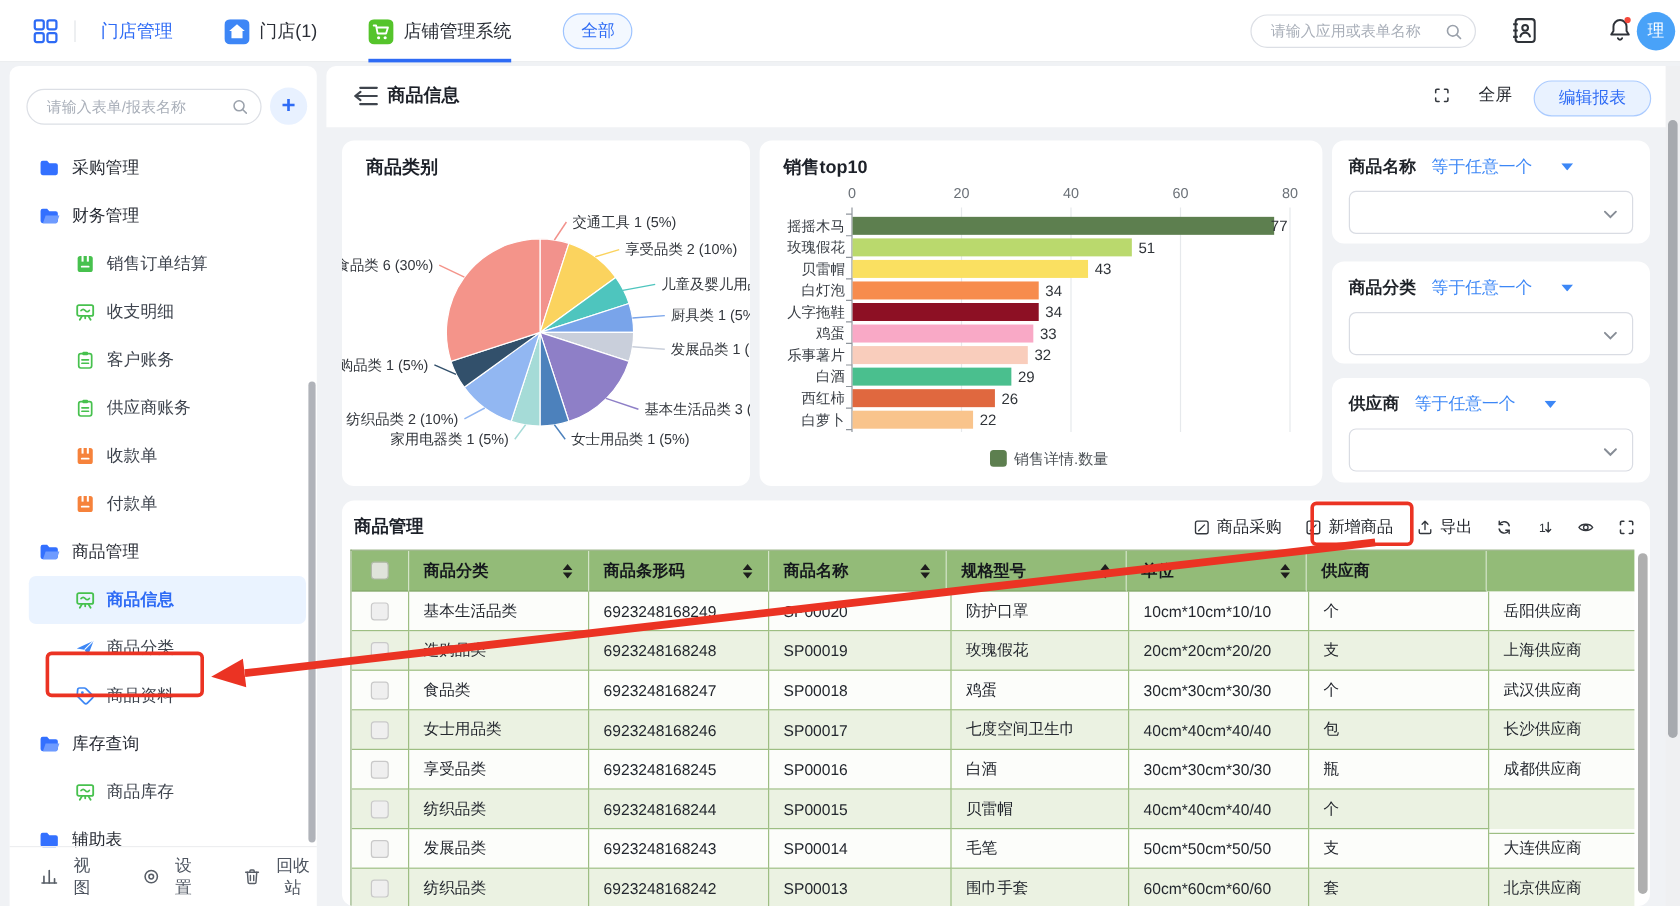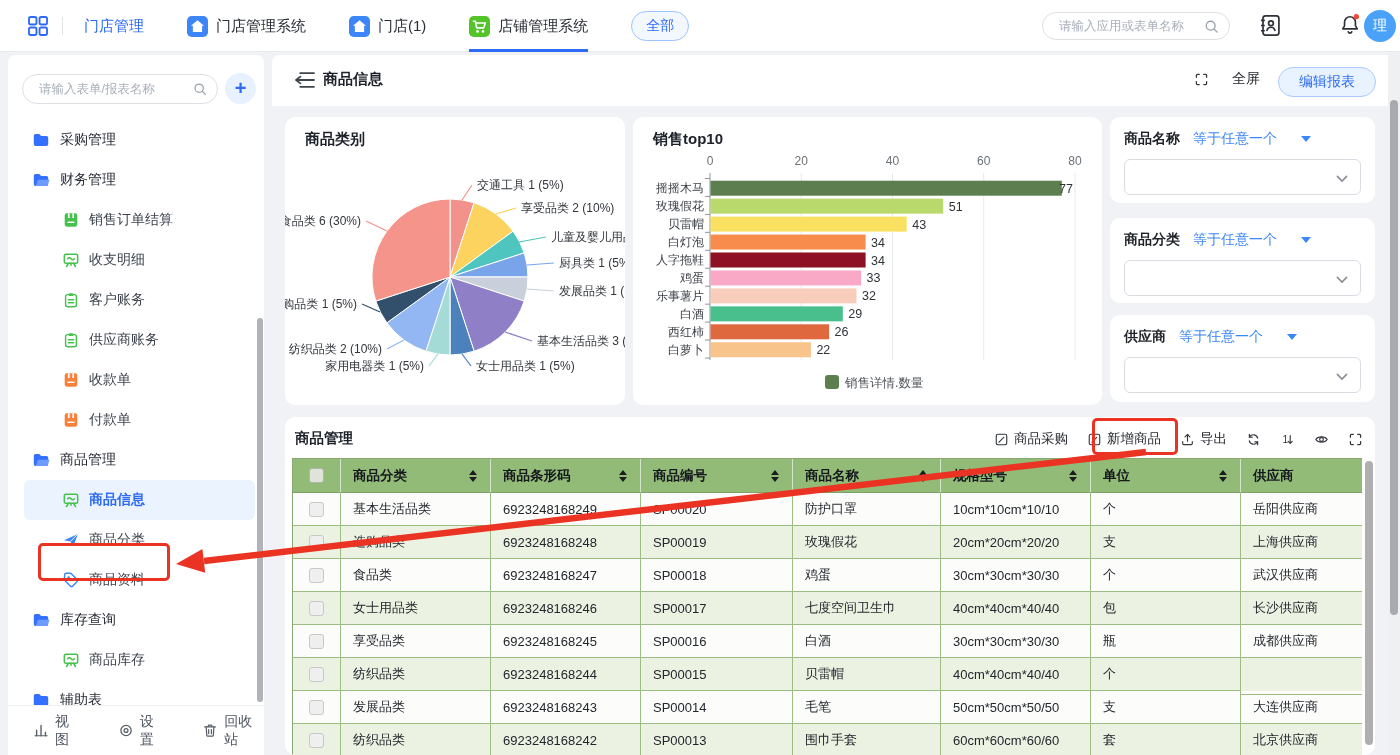--- a/index.html
+++ b/index.html
@@ -35,21 +35,21 @@
   .sb-search .icn{position:absolute;right:9px;top:6px;width:16px;height:16px;}
   .sb-plus{position:absolute;left:217px;top:18px;width:31px;height:31px;border-radius:50%;background:#E8F1FF;color:#2E6BF5;
            font-size:20px;display:flex;align-items:center;justify-content:center;cursor:pointer;font-weight:bold;}
   .sb-list{position:absolute;left:0;top:65px;width:256px;}
   .sb-row{position:relative;height:40px;margin:0 9px 0 16px;display:flex;align-items:center;border-radius:6px;cursor:pointer;}
   .sb-row .icn{width:18px;height:18px;flex:0 0 18px;}
   .sb-row.folder{padding-left:8px;gap:10px;font-size:14px;color:#262A33;}
   .sb-row.leaf{padding-left:38px;gap:9px;font-size:14px;color:#3D434D;}
   .sb-row.selected{background:#EAF3FF;color:#2E6BF5;font-weight:bold;}
   .sb-scroll{position:absolute;left:249px;top:263px;width:6px;height:384px;border-radius:3px;background:#B0B3B9;cursor:pointer;}
-  .sb-footer{position:absolute;left:0;top:650px;width:256px;height:50px;border-top:1px solid #EDEEF0;display:flex;align-items:center;padding-left:25px;gap:36px;}
+  .sb-footer{position:absolute;left:0;top:650px;width:256px;height:50px;border-top:1px solid #EDEEF0;display:flex;align-items:center;padding-left:25px;gap:36px;text-align:center;}
   .sb-foot-item{display:flex;align-items:center;gap:6px;font-size:14px;color:#4E5560;cursor:pointer;}
   .sb-foot-item .icn{width:17px;height:17px;}
 
   
   .main-header{position:absolute;left:272px;top:55px;width:1128px;height:51px;background:#fff;border-radius:8px 8px 0 0;z-index:4;}
   .mh-collapse{position:absolute;left:22px;top:16px;width:22px;height:18px;cursor:pointer;}
   .mh-title{position:absolute;left:51px;top:15px;font-size:15px;font-weight:bold;color:#1D2129;}
   .mh-fs{position:absolute;right:140px;top:15px;display:flex;align-items:center;gap:23px;font-size:14px;color:#26292F;cursor:pointer;}
   .mh-fs .icn{width:15px;height:15px;}
   .mh-edit{position:absolute;right:24px;top:12px;height:30px;padding:0 20px;display:flex;align-items:center;border-radius:16px;
@@ -117,29 +117,20 @@
             <rect x="11.4" y="1.8" width="6.8" height="6.8" rx="1.5"></rect>
             <rect x="1.8" y="11.4" width="6.8" height="6.8" rx="1.5"></rect>
             <rect x="11.4" y="11.4" width="6.8" height="6.8" rx="1.5"></rect>
           </g>
         </svg>
       </span>
     <span class="tb-divider"></span>
     <div class="tb-left">
       <span class="ws-link">门店管理</span>
       <span id="nav-tabs" style="display:flex;gap:43px;height:52px;align-items:center;">
-          <span class="tab">
-            <span class="icn" style="width:21px;height:21px;">
-              <svg viewBox="0 0 20 20">
-                <rect width="20" height="20" rx="4.5" fill="#3D86F6"></rect>
-                <path d="M10 4.1 L16.2 9.4 H14.4 V15.2 H5.6 V9.4 H3.8 Z" fill="#fff"></path>
-              </svg>
-            </span>
-            <span>门店管理系统</span>
-          </span>
           <span class="tab">
             <span class="icn" style="width:21px;height:21px;">
               <svg viewBox="0 0 20 20">
                 <rect width="20" height="20" rx="4.5" fill="#3D86F6"></rect>
                 <path d="M10 4.1 L16.2 9.4 H14.4 V15.2 H5.6 V9.4 H3.8 Z" fill="#fff"></path>
               </svg>
             </span>
             <span>门店(1)</span>
           </span>
           <span class="tab active">
@@ -637,27 +628,20 @@
                 <i class="dn"></i>
               </span>
             </div>
             <div class="tcell" style="flex-basis: 150px;">
               <span>商品条形码</span>
               <span class="sorter">
                 <i class="up"></i>
                 <i class="dn"></i>
               </span>
             </div>
-            <div class="tcell" style="flex-basis: 152px;">
-              <span>商品编号</span>
-              <span class="sorter">
-                <i class="up"></i>
-                <i class="dn"></i>
-              </span>
-            </div>
             <div class="tcell" style="flex-basis: 148px;">
               <span>商品名称</span>
               <span class="sorter">
                 <i class="up"></i>
                 <i class="dn"></i>
               </span>
             </div>
             <div class="tcell" style="flex-basis: 150px;">
               <span>规格型号</span>
               <span class="sorter">

